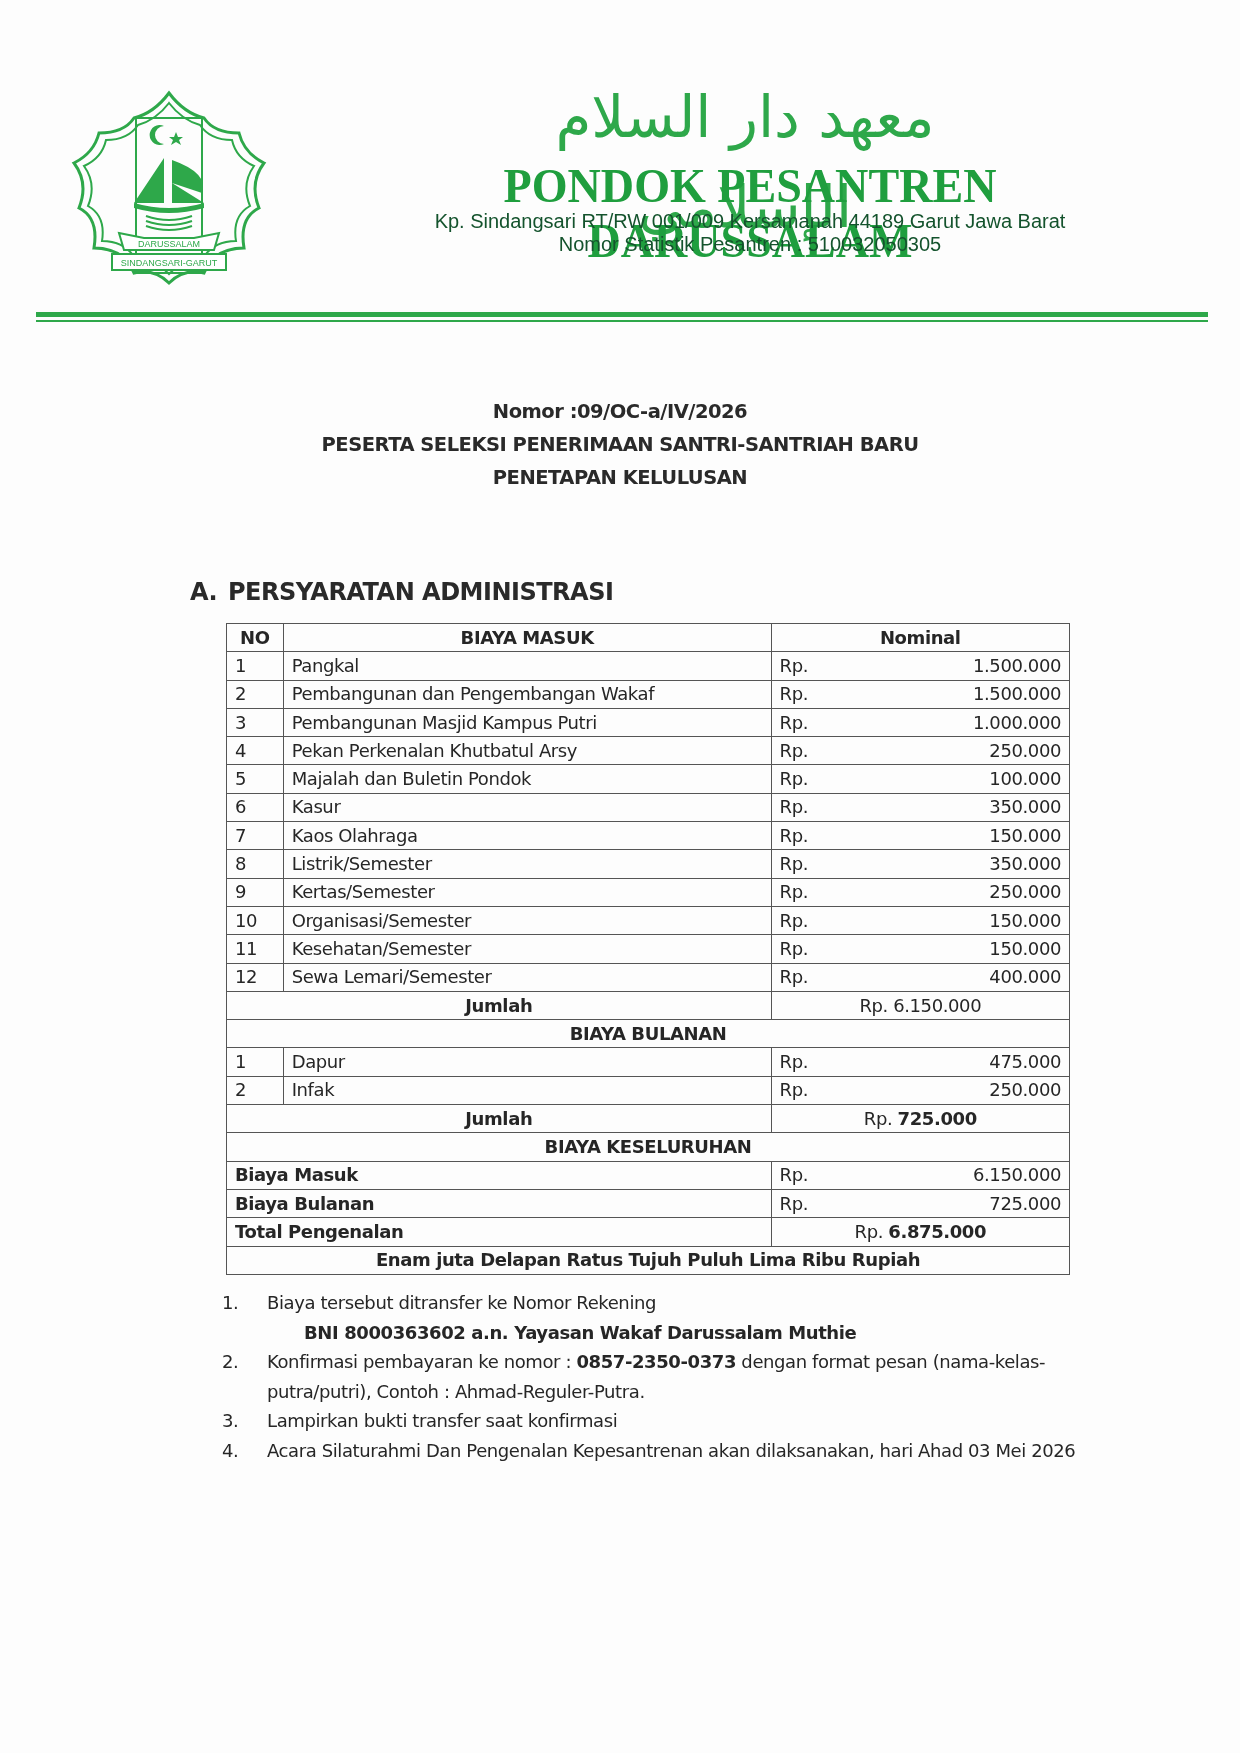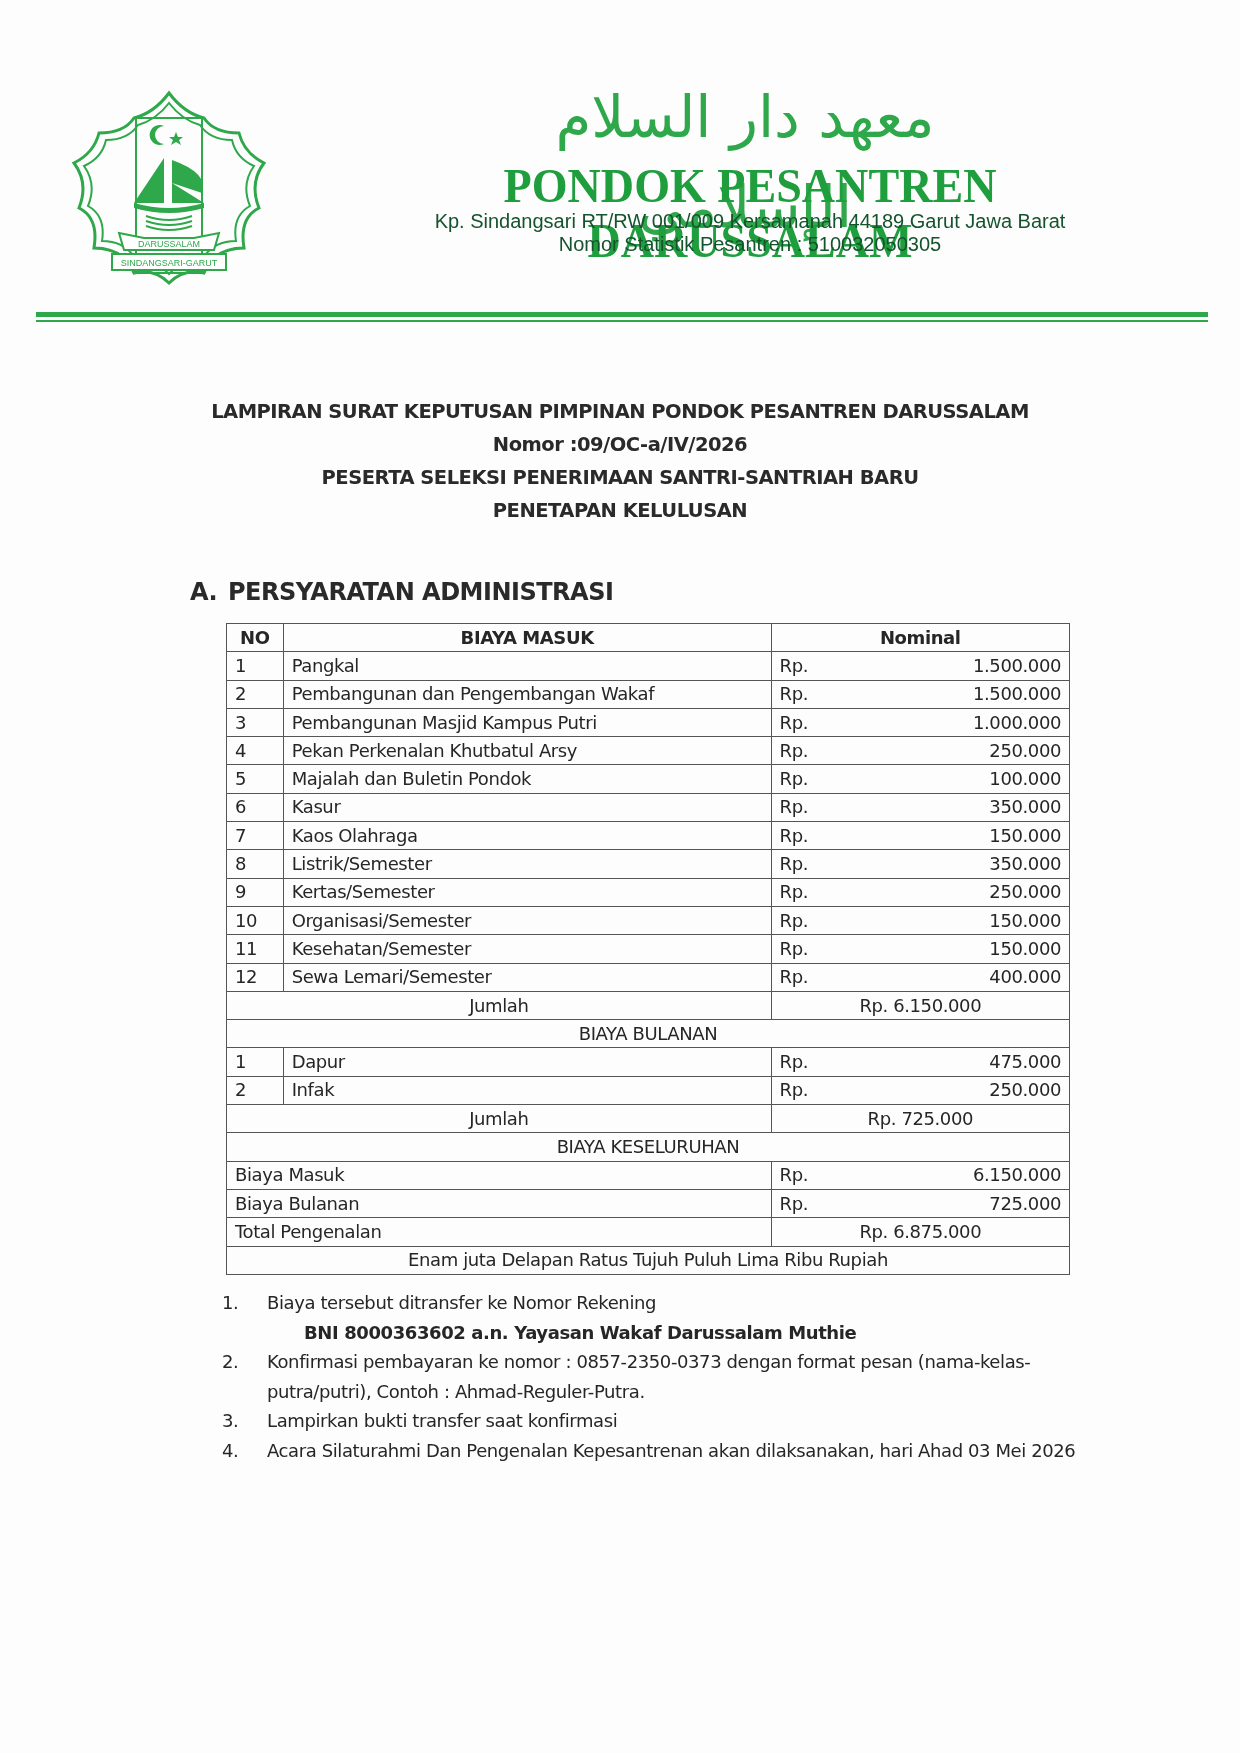--- a/index.html
+++ b/index.html
@@ -34,21 +34,21 @@
     position: absolute; left: 226px; top: 623px; width: 844px; border-collapse: collapse;
     font-family: "DejaVu Sans", sans-serif; font-size: 18px; color: #262626; letter-spacing: -0.4px;
   }
   table.fees td, table.fees th { border: 1.5px solid #555; height: 27.3px; padding: 0 8px; vertical-align: middle; line-height: 26px; }
   table.fees th { font-weight: bold; }
   .col-no { width: 40px; text-align: left; }
   .col-name { width: 480px; }
   .col-rp { width: 80px; border-right: none !important; }
   .col-amt { width: 190px; text-align: right; border-left: none !important; }
   .center { text-align: center; }
-  .bold { font-weight: normal; }
+  .bold { font-weight: bold; }
 
   .notes { position: absolute; left: 222px; top: 1288px; width: 880px; font-family: "DejaVu Sans", sans-serif; font-size: 18px; color: #262626; letter-spacing: -0.4px; }
   .note { position: relative; padding-left: 45px; line-height: 29.5px; }
   .note .num { position: absolute; left: 0; top: 0; }
   .note .sub { padding-left: 37px; font-weight: bold; }
 </style>
 </head>
 <body>
 
 <div class="letterhead">
@@ -74,21 +74,20 @@
   </svg>
   <div class="arabic">معهد دار السلام الإسلامي</div>
   <div class="org-name">PONDOK PESANTREN DARUSSALAM</div>
   <div class="contact c1">Kp. Sindangsari RT/RW 001/009 Kersamanah 44189 Garut Jawa Barat</div>
   <div class="contact c2">Nomor Statistik Pesantren : 510032050305</div>
   <div class="rule-thick"></div>
   <div class="rule-thin"></div>
 </div>
 
 <div class="title-block">
-  <div class="title-line">LAMPIRAN SURAT KEPUTUSAN PIMPINAN PONDOK PESANTREN DARUSSALAM</div>
   <div class="title-line">Nomor :09/OC-a/IV/2026</div>
   <div class="title-line">PESERTA SELEKSI PENERIMAAN SANTRI-SANTRIAH BARU</div>
   <div class="title-line">PENETAPAN KELULUSAN</div>
 </div>
 
 <div class="section-label">
   <span class="letter">A.</span><span>PERSYARATAN ADMINISTRASI</span>
 </div>
 
 <table class="fees">

